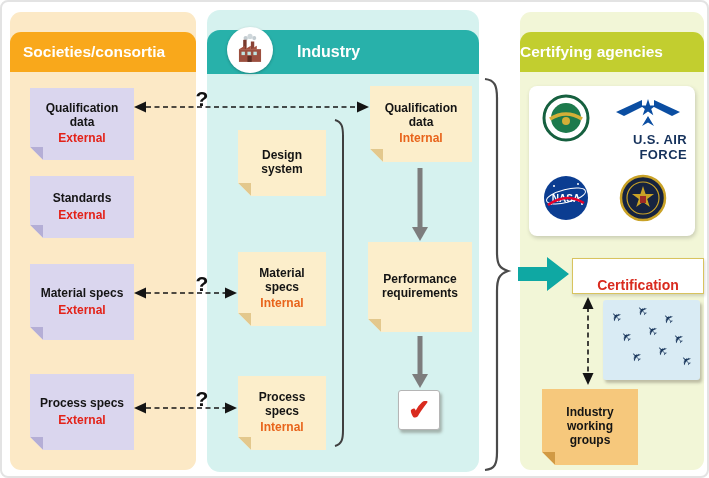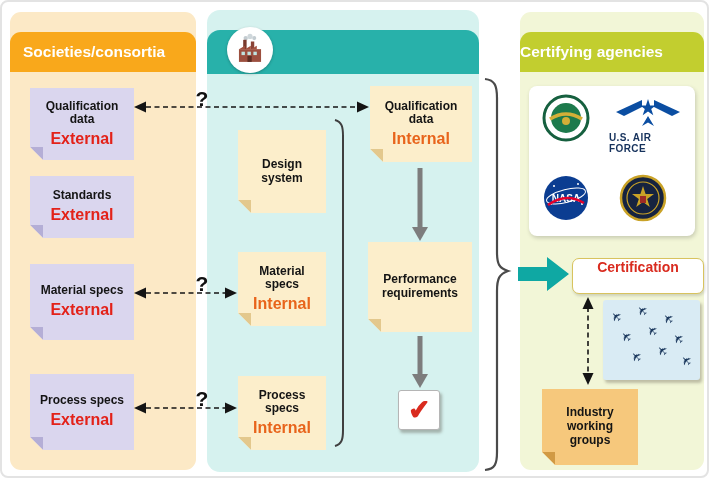--- a/index.html
+++ b/index.html
@@ -18,37 +18,37 @@
   .factory-circle{position:absolute;left:20px;top:-3px;width:46px;height:46px;background:#fff;border-radius:50%;box-shadow:0 1px 3px rgba(0,0,0,.25);display:flex;align-items:center;justify-content:center;}
 
   
   .note{position:absolute;display:flex;flex-direction:column;align-items:center;justify-content:center;gap:3px;text-align:center;font-weight:bold;font-size:12px;line-height:1.15;color:#141414;padding:4px 4px;box-sizing:border-box;
         clip-path:polygon(0 0,100% 0,100% 100%,13px 100%,0 calc(100% - 13px));
         filter:drop-shadow(2.5px 3px 2.5px rgba(70,60,50,.45));z-index:2;}
   .note::after{content:"";position:absolute;left:0;bottom:0;width:0;height:0;border-bottom:13px solid transparent;}
   .purple{background:#DAD6EE;}  .purple::after{border-right:13px solid #b4aed6;}
   .cream{background:#FCEECB;}   .cream::after{border-right:13px solid #e3c88d;}
   .orange-note{background:#F6C87C;} .orange-note::after{border-right:13px solid #d19a44;}
-  .tag{font-size:16px;font-weight:bold;}
+  .tag{font-size:12px;font-weight:bold;}
   .ext{color:var(--external-text,#E32219);}
   .int{color:var(--internal-text,#E8641B);}
 
   
   .check-box{position:absolute;left:396px;top:388px;width:40px;height:38px;background:#fff;border:1px solid #b5b5b5;border-radius:3px;display:flex;align-items:center;justify-content:center;z-index:2;box-shadow:2px 3px 3px rgba(70,60,50,.35);}
   .check-glyph{color:var(--certification-text,#D92B1F);font-size:27px;font-weight:bold;transform:rotate(-4deg);}
   .qual-label{position:absolute;left:352px;top:444px;width:130px;text-align:center;font-weight:bold;font-size:12.5px;color:var(--certification-text,#D92B1F);z-index:2;}
 
   
   .qmark{position:absolute;width:22px;text-align:center;font-size:21px;font-weight:bold;color:#101010;z-index:6;}
 
   
   .logo-panel{position:absolute;left:527px;top:84px;width:166px;height:150px;background:#fff;border-radius:8px;box-shadow:1px 2px 4px rgba(0,0,0,.18);z-index:2;}
   .logo{position:absolute;}
-  .af-label{position:absolute;left:80px;top:46px;width:78px;text-align:left;font-size:10px;font-weight:bold;color:#16325c;letter-spacing:.4px;}
-  .cert-box{position:absolute;left:570px;top:256px;width:130px;height:34px;background:#fff;border:1.5px solid #d8c35e;border-radius:7px;display:flex;align-items:flex-start;justify-content:center;z-index:2;box-shadow:1px 2px 3px rgba(0,0,0,.15);}
+  .af-label{position:absolute;left:80px;top:46px;width:78px;text-align:right;font-size:13px;font-weight:bold;color:#16325c;letter-spacing:.4px;}
+  .cert-box{position:absolute;left:570px;top:256px;width:130px;height:34px;background:#fff;border:1.5px solid #d8c35e;border-radius:0;display:flex;align-items:flex-end;justify-content:center;z-index:2;box-shadow:1px 2px 3px rgba(0,0,0,.15);}
   .cert-box span{color:var(--certification-text,#D92B1F);font-weight:bold;font-size:14px;}
   .jets-box{position:absolute;left:601px;top:298px;width:97px;height:80px;background:#D9EBF4;border-radius:3px;z-index:2;box-shadow:2px 3px 3px rgba(70,60,50,.3);overflow:hidden;}
   .jet{position:absolute;font-size:13px;color:#1d3a5f;transform:rotate(-135deg);line-height:1;}
 
   
   .overlay{position:absolute;left:0;top:0;z-index:5;pointer-events:none;}
 </style>
 </head>
 <body>
 
@@ -70,20 +70,21 @@
           <rect x="12" y="8" width="4" height="11" fill="#7a3b2e"></rect>
           <rect x="21" y="10" width="4" height="9" fill="#8a4336"></rect>
           <polygon points="7,19 14,15 14,19 21,15 21,19 28,15 28,19 33,19" fill="#a35240"></polygon>
           <rect x="7" y="19" width="26" height="15" fill="#9c4f3f"></rect>
           <rect x="10" y="22" width="4" height="4" fill="#bfe3e0"></rect>
           <rect x="17" y="22" width="4" height="4" fill="#bfe3e0"></rect>
           <rect x="24" y="22" width="4" height="4" fill="#bfe3e0"></rect>
           <rect x="17" y="27" width="5" height="7" fill="#5d2e24"></rect>
         </svg>
       </span>
+      <span class="mid-title">Industry</span>
     </div>
   </div>
 
   <div class="col col-right">
     <div class="col-header right-header">
       <span>Certifying agencies</span>
     </div>
   </div>
 
   <div class="note purple" style="left:28px;top:86px;width:104px;height:72px">
@@ -96,21 +97,21 @@
   </div>
   <div class="note purple" style="left:28px;top:262px;width:104px;height:76px">
     <div>Material specs</div>
     <div class="tag ext">External</div>
   </div>
   <div class="note purple" style="left:28px;top:372px;width:104px;height:76px">
     <div>Process specs</div>
     <div class="tag ext">External</div>
   </div>
 
-  <div class="note cream" style="left:236px;top:128px;width:88px;height:83px">
+  <div class="note cream" style="left:236px;top:128px;width:88px;height:66px">
     <div>Design system</div>
   </div>
   <div class="note cream" style="left:236px;top:250px;width:88px;height:74px">
     <div>Material specs</div>
     <div class="tag int">Internal</div>
   </div>
   <div class="note cream" style="left:236px;top:374px;width:88px;height:74px">
     <div>Process specs</div>
     <div class="tag int">Internal</div>
   </div>

